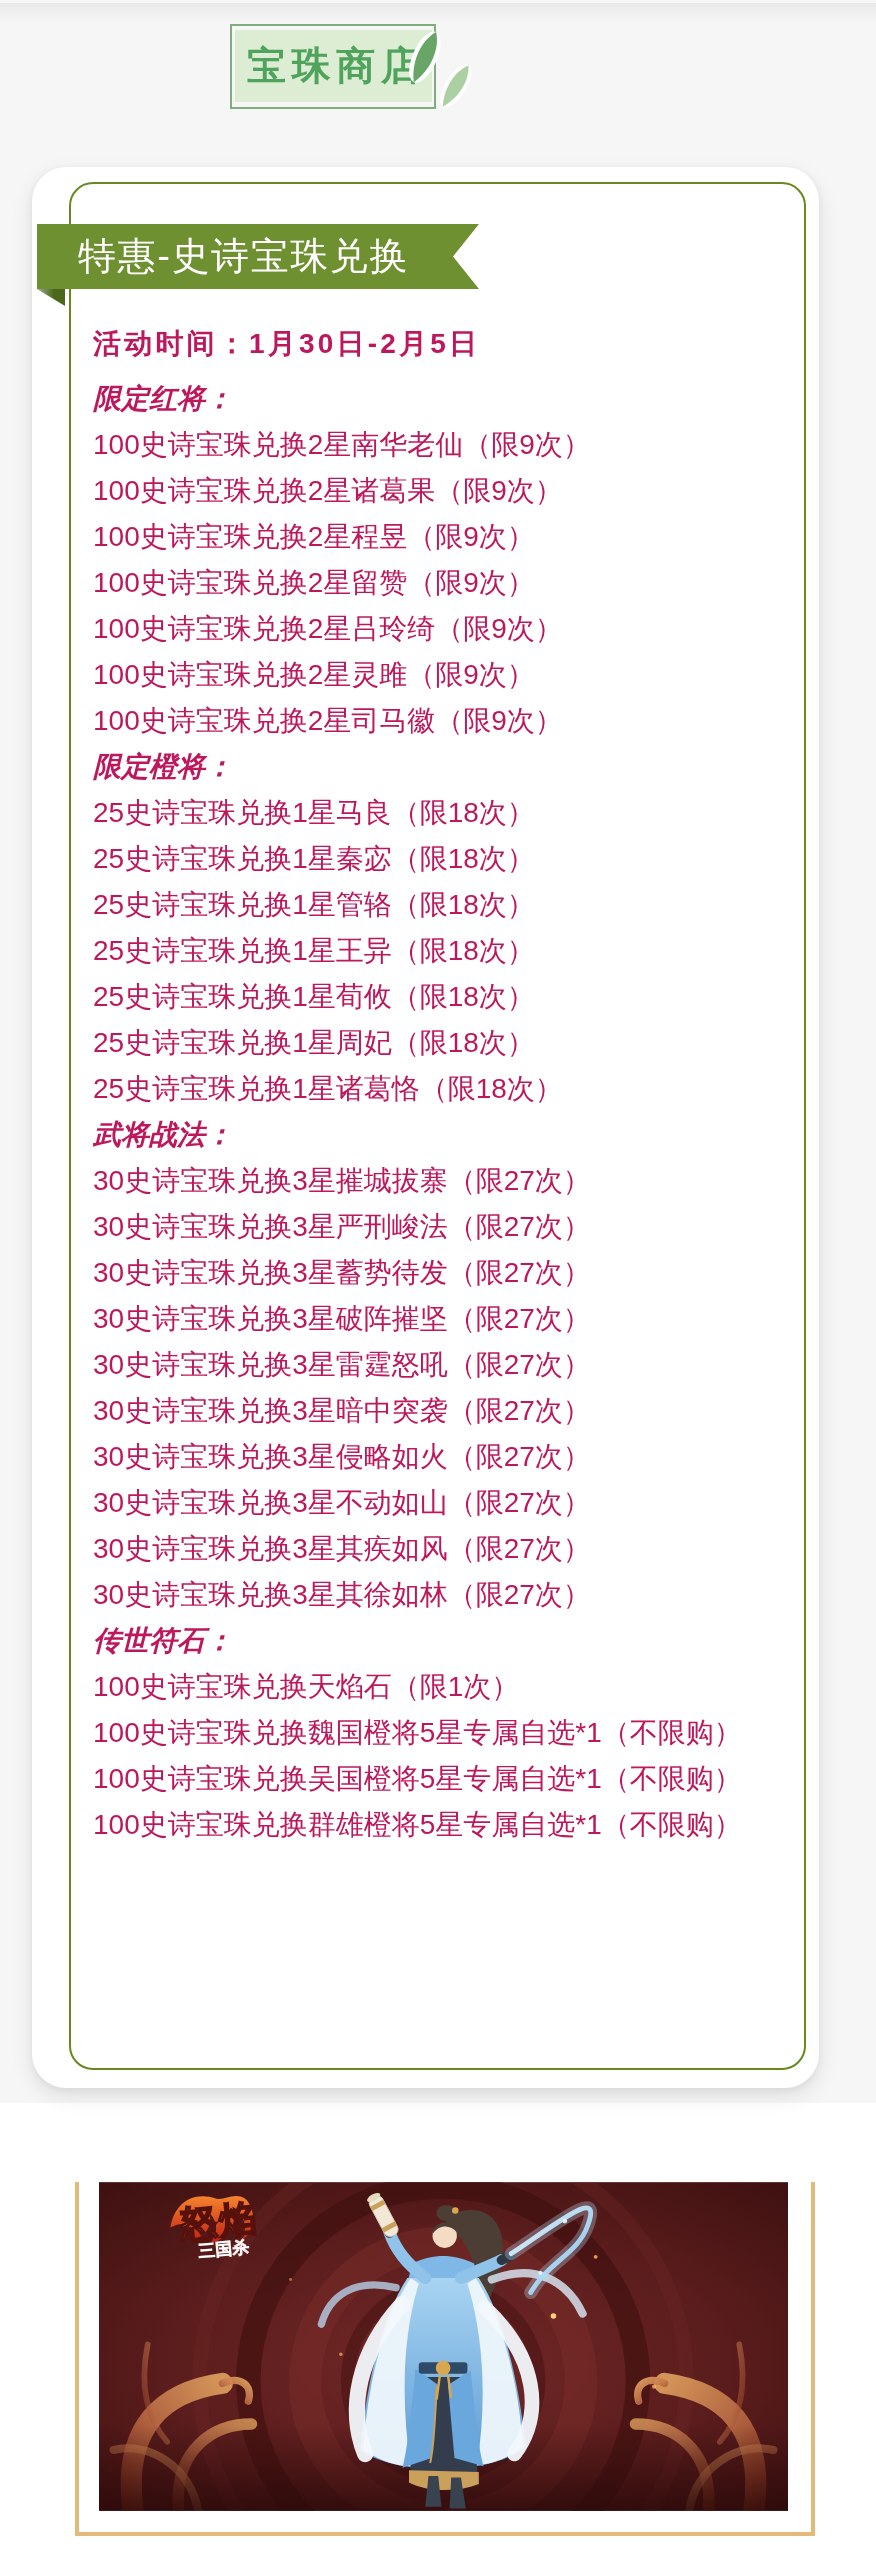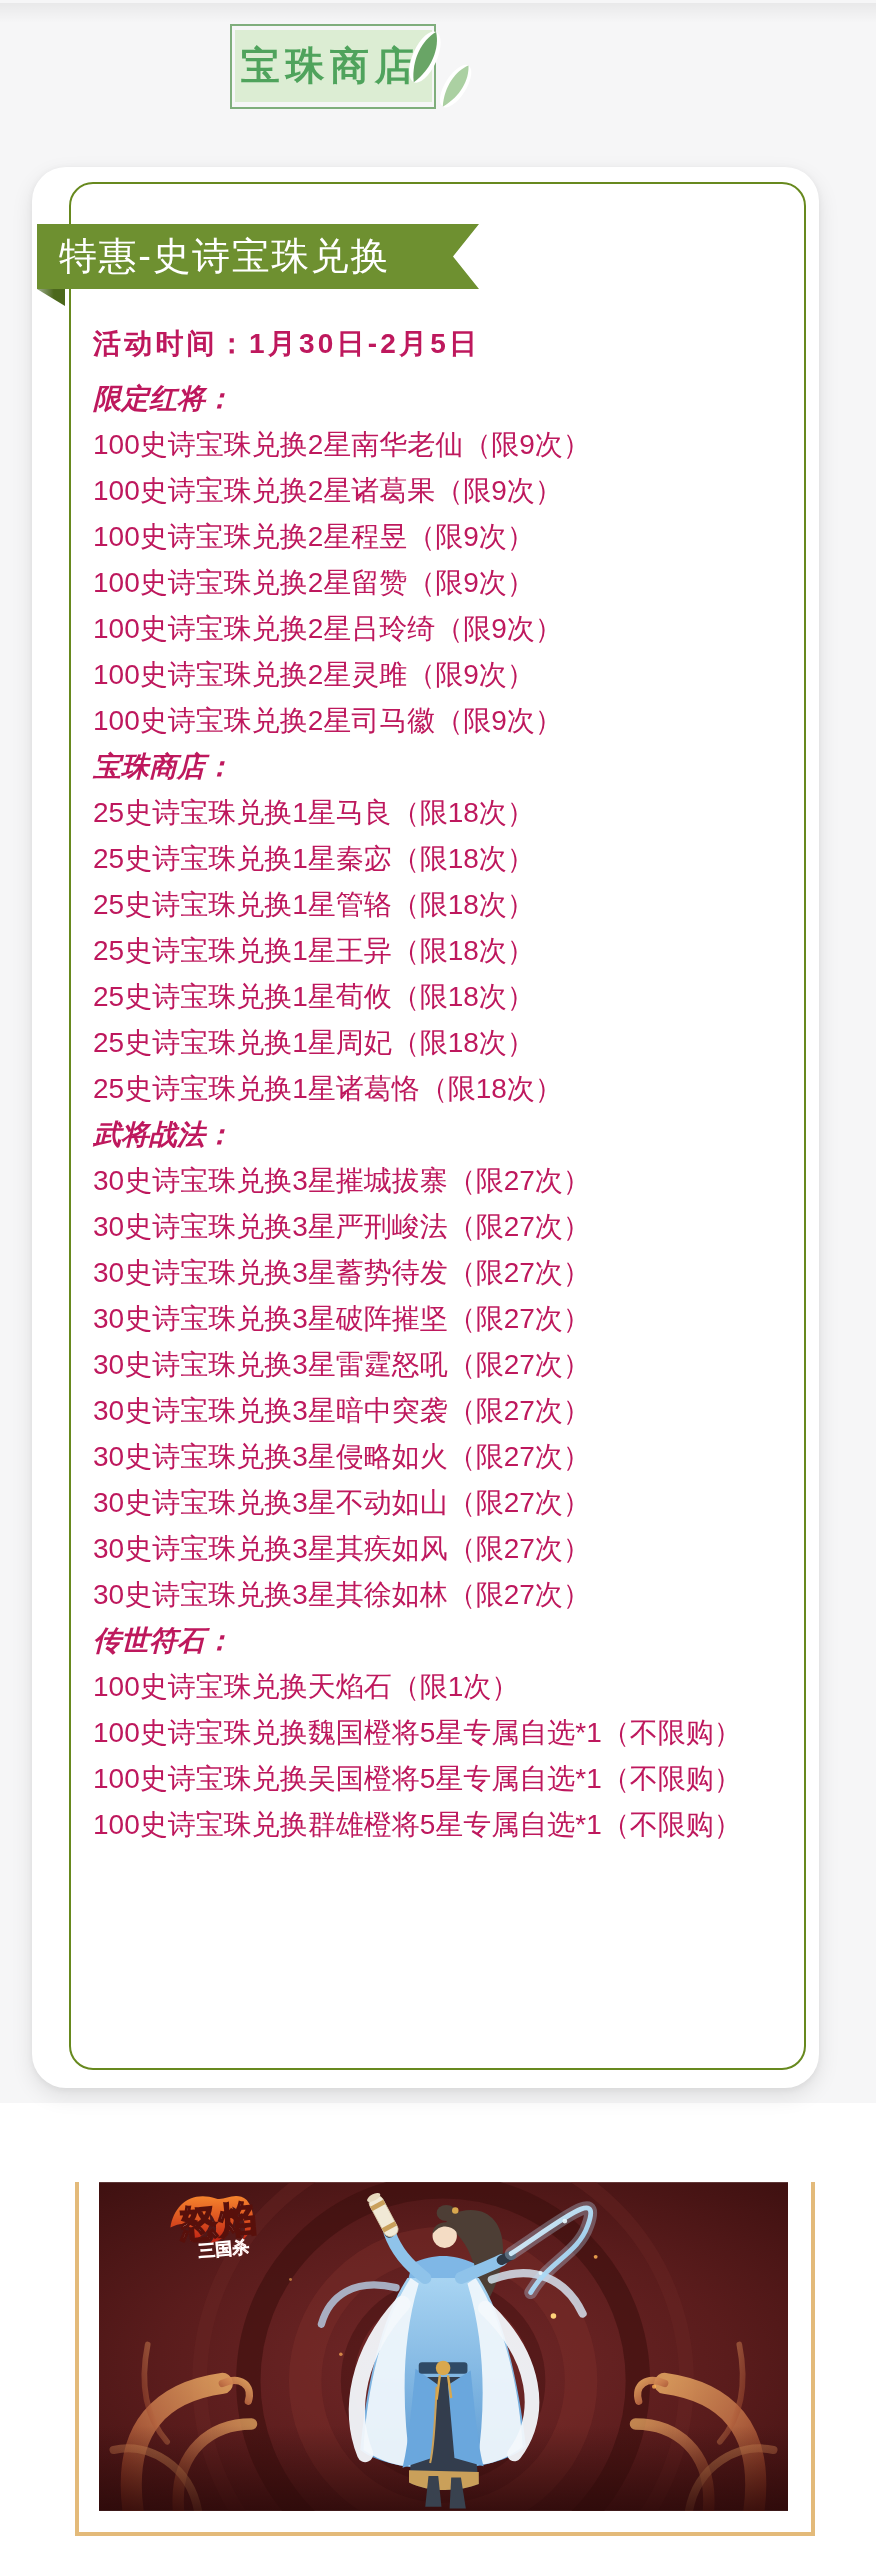--- a/index.html
+++ b/index.html
@@ -5,34 +5,34 @@
   html,body{margin:0;padding:0;width:877px;height:2576px;position:relative;overflow:hidden;
     font-family:"Liberation Sans","DejaVu Sans",sans-serif;
     background:linear-gradient(to bottom,#f6f6f7 0,#f6f6f7 2103px,#ffffff 2103px,#ffffff 100%);}
   .top-band{position:absolute;top:3.2px;left:0;width:877px;height:19.5px;
     background:linear-gradient(to bottom,rgba(0,0,0,.055),rgba(0,0,0,0));}
 
   
   .badge-outline{position:absolute;left:230px;top:23.5px;width:202px;height:81px;
     border:2.4px solid #7fae7c;background:transparent;}
   .badge-fill{position:absolute;left:235px;top:30px;width:197px;height:72px;background:#dcedd3;
-    display:flex;align-items:center;justify-content:flex-start;}
+    display:flex;align-items:center;justify-content:center;}
   .badge-title{color:#4fa35c;font-size:39px;font-weight:700;letter-spacing:5.7px;padding-left:5.7px;}
   .badge-leaves{position:absolute;left:399px;top:14.6px;width:89px;height:97px;}
 
   
   .card{position:absolute;left:32px;top:167px;width:787px;height:1921px;background:#ffffff;
     border-radius:34px;box-shadow:0 8px 21px rgba(0,0,0,.10),0 1.6px 6.5px rgba(0,0,0,.05);}
   .card-border{position:absolute;left:37px;top:14.6px;right:13px;bottom:18px;
     border:2.4px solid #67891e;border-radius:24px;}
 
   
   .ribbon{position:absolute;left:37px;top:224px;width:442px;height:65px;background:#6e9030;
     clip-path:polygon(0 0,100% 0,calc(100% - 26px) 50%,100% 100%,0 100%);
-    color:#ffffff;font-size:38px;font-weight:500;line-height:65px;padding-left:22px;
+    color:#ffffff;font-size:38px;font-weight:500;line-height:65px;padding-left:41px;
     letter-spacing:1.6px;box-sizing:border-box;z-index:3;}
   .ribbon-fold{position:absolute;left:37px;top:289px;width:28px;height:17px;
     background:linear-gradient(to right,#9fae91,#4c681c 60%);
     clip-path:polygon(0 0,100% 0,100% 100%);z-index:2;}
 
   
   .notice{position:absolute;left:93px;top:321px;width:698px;color:#be185d;}
   .notice p{margin:0;font-size:28px;line-height:46px;white-space:nowrap;}
   .event-time{font-weight:700;letter-spacing:3.2px;margin-bottom:9px !important;font-size:28px !important;}
   .sec-heading{font-weight:700;font-style:italic;}
@@ -74,21 +74,21 @@
 <div class="notice" id="exchange-list">
   <p class="event-time">活动时间：1月30日-2月5日</p>
 <p class="sec-heading">限定红将：</p>
     <p>100史诗宝珠兑换2星南华老仙（限9次）</p>
     <p>100史诗宝珠兑换2星诸葛果（限9次）</p>
     <p>100史诗宝珠兑换2星程昱（限9次）</p>
     <p>100史诗宝珠兑换2星留赞（限9次）</p>
     <p>100史诗宝珠兑换2星吕玲绮（限9次）</p>
     <p>100史诗宝珠兑换2星灵雎（限9次）</p>
     <p>100史诗宝珠兑换2星司马徽（限9次）</p>
-    <p class="sec-heading">宝珠商店：</p>
+    <p class="sec-heading">限定橙将：</p>
     <p>25史诗宝珠兑换1星马良（限18次）</p>
     <p>25史诗宝珠兑换1星秦宓（限18次）</p>
     <p>25史诗宝珠兑换1星管辂（限18次）</p>
     <p>25史诗宝珠兑换1星王异（限18次）</p>
     <p>25史诗宝珠兑换1星荀攸（限18次）</p>
     <p>25史诗宝珠兑换1星周妃（限18次）</p>
     <p>25史诗宝珠兑换1星诸葛恪（限18次）</p>
     <p class="sec-heading">武将战法：</p>
     <p>30史诗宝珠兑换3星摧城拔寨（限27次）</p>
     <p>30史诗宝珠兑换3星严刑峻法（限27次）</p>

